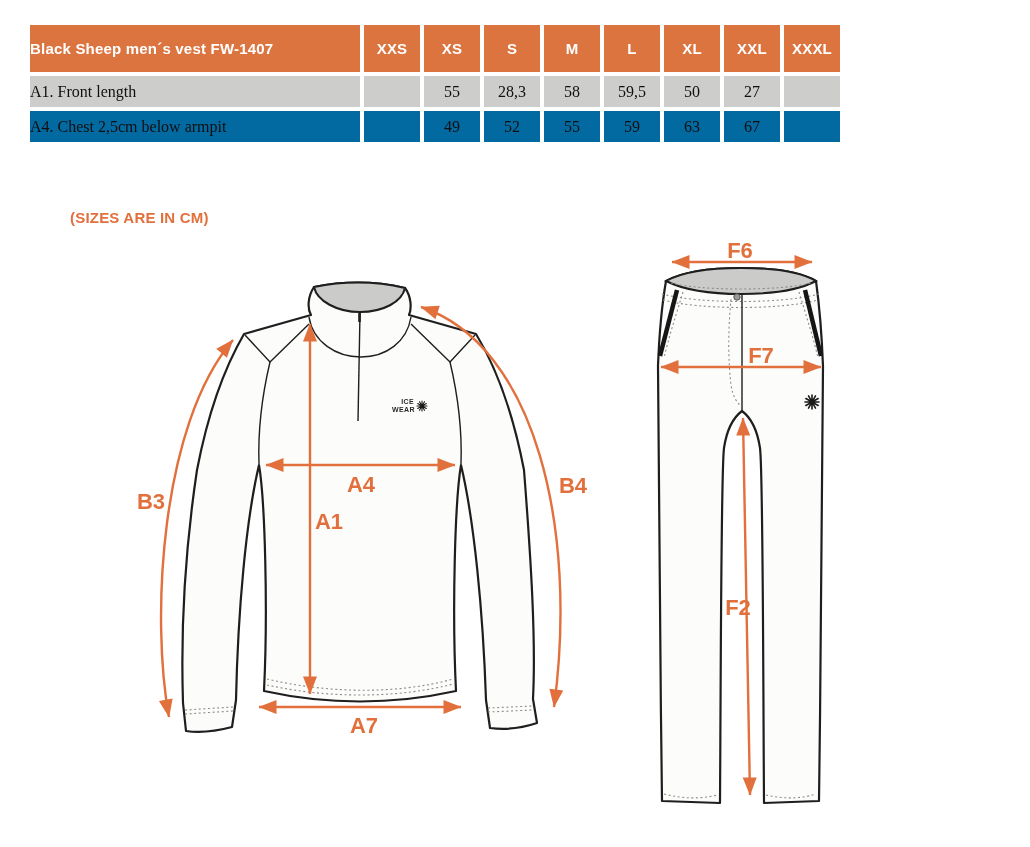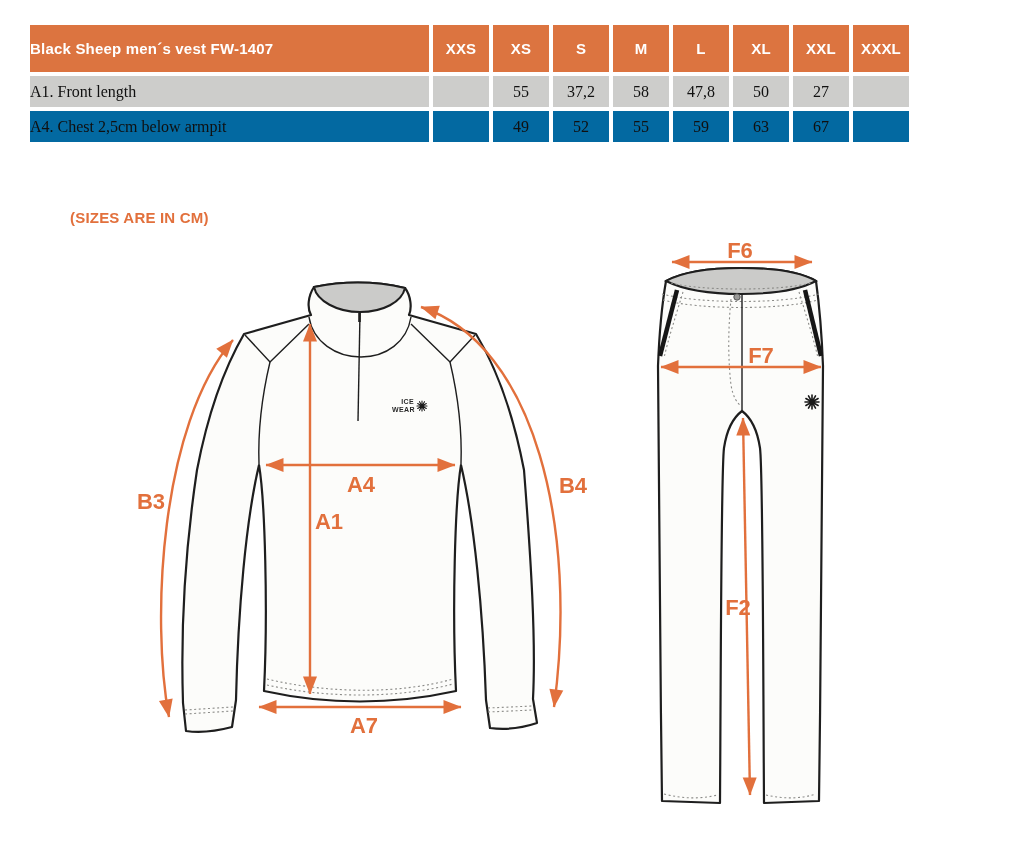--- a/index.html
+++ b/index.html
@@ -10,21 +10,21 @@
   
   table.size-chart{
     position:absolute;left:26px;top:21px;
     border-collapse:separate;border-spacing:4px;
   }
   table.size-chart td{padding:0;vertical-align:middle;}
   td.hdr{
     background:#DC7440;color:#ffffff;font-weight:bold;font-size:15px;
     height:47px;text-align:center;letter-spacing:.2px;
   }
-  td.title-cell{text-align:left;padding-left:40px;width:399px;margin-left:12px;}
+  td.title-cell{text-align:left;padding-left:40px;width:330px;margin-left:12px;}
   td.sz{width:56px;}
   td.lbl{
     font-family:"Liberation Serif",serif;font-size:16px;color:#101010;
     text-align:left;padding-left:40px;height:31px;margin-top:24px;
   }
   td.val{
     font-family:"Liberation Serif",serif;font-size:16px;color:#101010;
     text-align:center;height:31px;margin-left:17px;
   }
   tr.r-dark td{background:#CDCDCB;}
@@ -63,23 +63,23 @@
     <td class="hdr sz">M</td>
     <td class="hdr sz">L</td>
     <td class="hdr sz">XL</td>
     <td class="hdr sz">XXL</td>
     <td class="hdr sz">XXXL</td>
   </tr>
   <tr class="r-dark">
     <td class="lbl">A1. Front length</td>
     <td class="val"></td>
     <td class="val">55</td>
-    <td class="val">37,2</td>
+    <td class="val">28,3</td>
     <td class="val">58</td>
-    <td class="val">47,8</td>
+    <td class="val">59,5</td>
     <td class="val">50</td>
     <td class="val">27</td>
     <td class="val"></td>
   </tr>
   <tr class="r-light">
     <td class="lbl">A4. Chest 2,5cm below armpit</td>
     <td class="val"></td>
     <td class="val">49</td>
     <td class="val">52</td>
     <td class="val">55</td>

